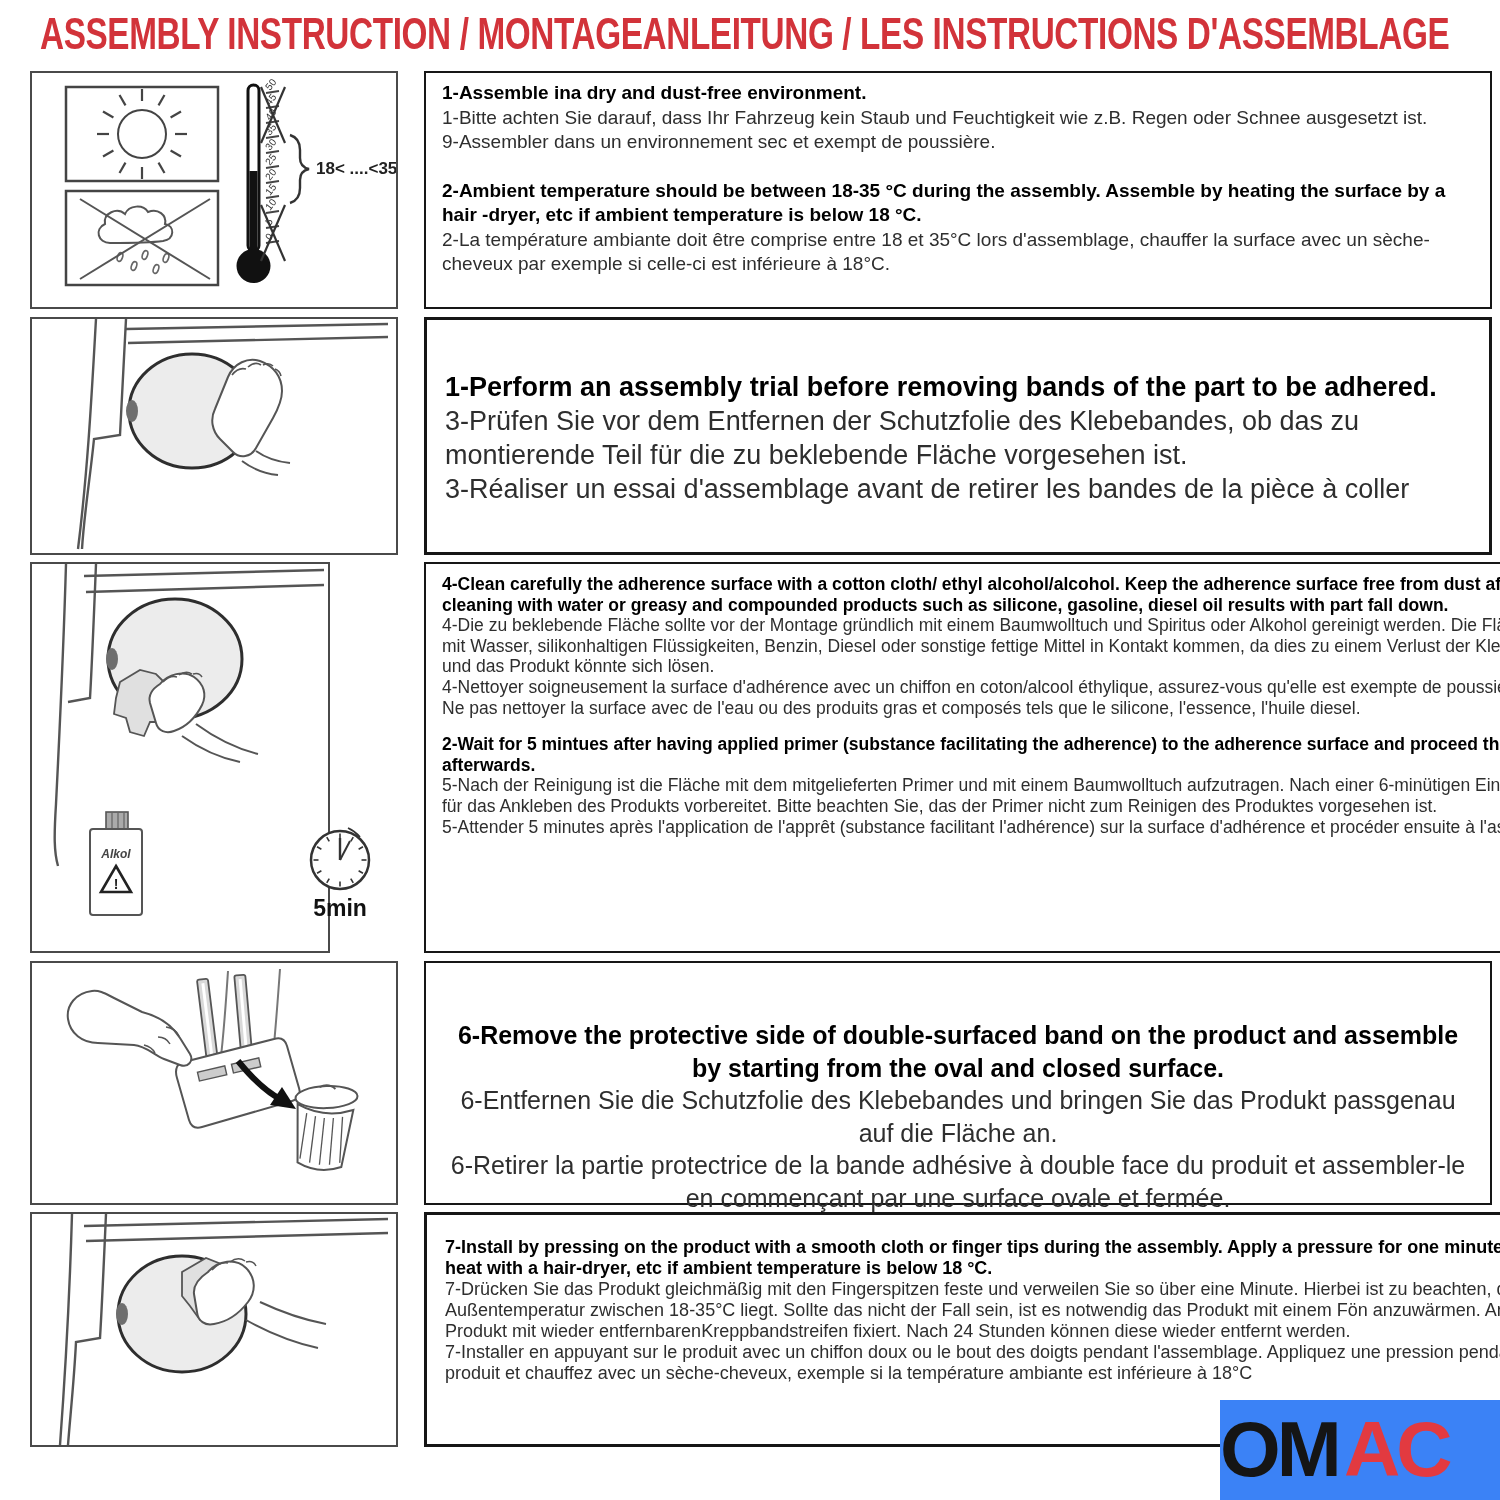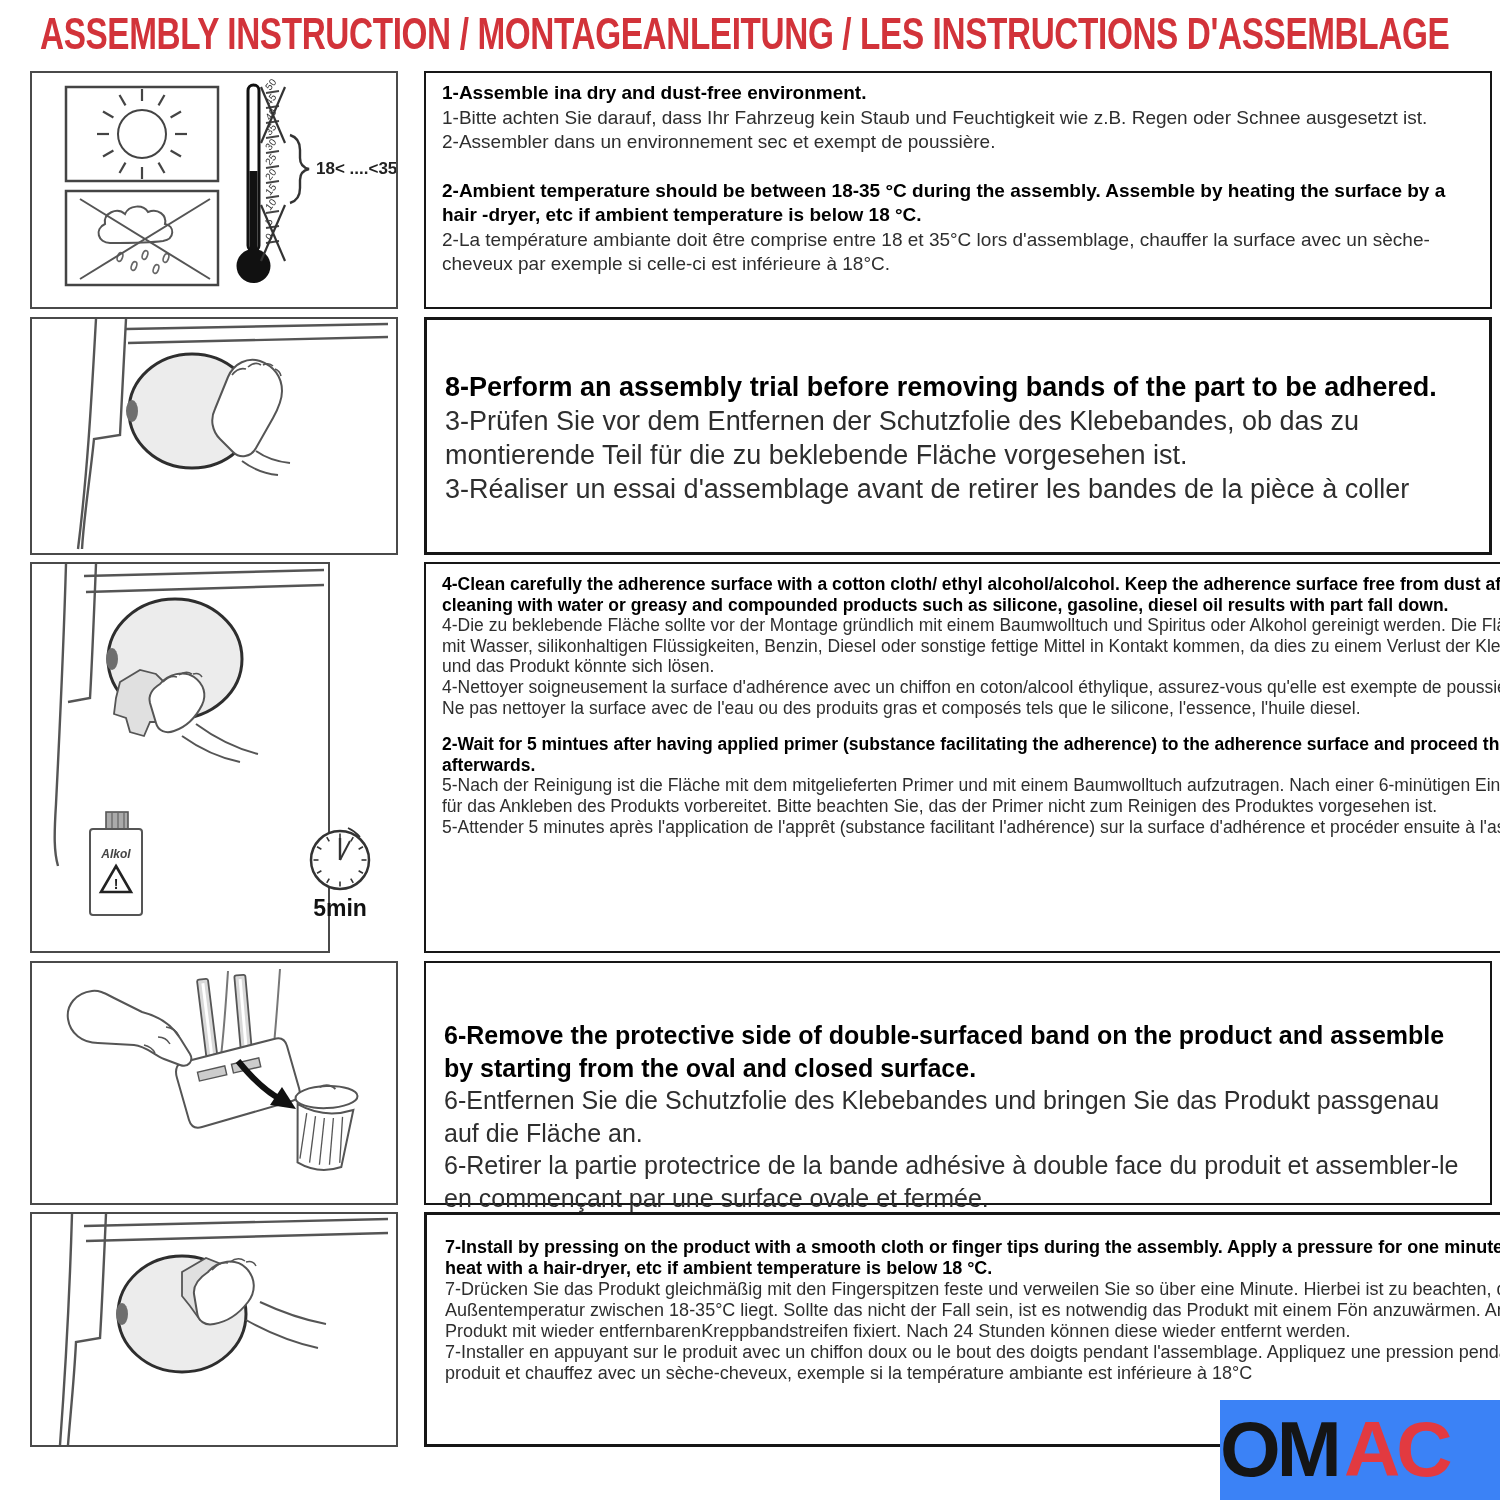--- a/index.html
+++ b/index.html
@@ -18,21 +18,21 @@
   .txt .en{font-weight:bold;color:#000;}
 
   
   .ill1{left:30px;top:71px;width:368px;height:238px;}
   .txt1{left:424px;top:71px;width:1068px;height:238px;padding:8px 16px;font-size:19px;line-height:24.5px;}
   .ill2{left:30px;top:317px;width:368px;height:238px;}
   .txt2{left:424px;top:317px;width:1068px;height:238px;border-width:3px;padding:50px 18px 0;font-size:27px;line-height:34px;}
   .ill3{left:30px;top:562px;width:300px;height:391px;}
   .txt3{left:424px;top:562px;width:1284px;height:391px;padding:10px 16px;font-size:17.5px;line-height:20.6px;}
   .ill4{left:30px;top:961px;width:368px;height:244px;}
-  .txt4{left:424px;top:961px;width:1068px;height:244px;padding:56px 18px 0;font-size:25px;line-height:32.5px;}
+  .txt4{left:424px;top:961px;width:1068px;height:244px;padding:56px 18px 0;font-size:25px;line-height:32.5px;text-align:center;}
   .ill5{left:30px;top:1212px;width:368px;height:235px;}
   .txt5{left:424px;top:1212px;width:1288px;height:235px;border-width:3px;padding:22px 18px 0;font-size:18px;line-height:21px;}
 
   .gap1{height:24px;} .gap3{height:16px;}
 
   
   .logo-patch{position:absolute;left:1220px;top:1400px;width:280px;height:100px;background:#3b82f6;}
   .logo-patch svg{display:block;margin-top:6px;}
 
   svg text{font-family:"Liberation Sans",sans-serif;}
@@ -115,21 +115,21 @@
           <line x1="253" y1="132" x2="229" y2="188"></line>
       </g>
       <path d="M258,62 q10,3 10,15 v8 q0,9 9,11 q-9,2 -9,11 v8 q0,12 -10,15" fill="none" stroke="#333" stroke-width="2.4"></path>
       <text x="284" y="101" font-size="17" font-weight="bold" fill="#222">18&lt; ....&lt;35 C</text>
     </g>
   </svg>
 </div>
 <div class="box txt txt1">
   <p class="en">1-Assemble ina dry and dust-free environment.</p>
   <p>1-Bitte achten Sie darauf, dass Ihr Fahrzeug kein Staub und Feuchtigkeit wie z.B. Regen oder Schnee ausgesetzt ist.</p>
-  <p>2-Assembler dans un environnement sec et exempt de poussière.</p>
+  <p>9-Assembler dans un environnement sec et exempt de poussière.</p>
   <div class="gap1"></div>
   <p class="en">2-Ambient temperature should be between 18-35 °C  during the assembly. Assemble by heating the surface by a hair -dryer, etc if ambient temperature is below 18 °C.</p>
   <p>2-La température ambiante doit être comprise entre 18 et 35°C lors d'assemblage, chauffer la surface avec un sèche-cheveux par exemple si celle-ci est inférieure à 18°C.</p>
 </div>
 
 <div class="box ill ill2">
   <svg width="364" height="234" viewBox="0 0 364 234">
     <g stroke="#555" fill="none" stroke-width="2.4">
       <path d="M94,10 L356,5"></path>
         <path d="M96,24 L356,18"></path>
@@ -139,21 +139,21 @@
     <ellipse cx="160" cy="92" rx="63" ry="57" fill="#ececec" stroke="#2e2e2e" stroke-width="3"></ellipse>
     <ellipse cx="100" cy="92" rx="6" ry="11" fill="#6e6e6e"></ellipse>
     <g>
       <path d="M196,58 c6,-14 20,-20 32,-16 c14,5 22,16 22,30 c0,10 -4,18 -9,27 l-17,30 c-5,9 -16,11 -23,4 l-13,-13 c-8,-8 -10,-20 -5,-30 z" fill="#fff" stroke="#555" stroke-width="2"></path>
       <path d="M200,56 q6,-8 14,-6 M216,48 q7,-6 13,-2 M231,46 q6,-3 10,1 M243,50 q5,2 6,7" fill="none" stroke="#555" stroke-width="1.6"></path>
       <path d="M224,132 q14,10 34,12 M210,142 q16,12 36,14" fill="none" stroke="#555" stroke-width="2"></path>
     </g>
   </svg>
 </div>
 <div class="box txt txt2">
-  <p class="en">8-Perform an assembly trial before removing bands of the part to be adhered.</p>
+  <p class="en">1-Perform an assembly trial before removing bands of the part to be adhered.</p>
   <p>3-Prüfen Sie vor dem Entfernen der Schutzfolie des Klebebandes, ob das zu montierende Teil für die zu beklebende Fläche vorgesehen ist.</p>
   <p>3-Réaliser un essai d'assemblage avant de retirer les bandes de la pièce à coller</p>
 </div>
 
 <div class="box ill ill3">
   <svg width="364" height="387" viewBox="0 0 364 387">
     <g stroke="#555" fill="none" stroke-width="2.4">
       <path d="M52,12 L292,6"></path>
         <path d="M54,28 L292,21"></path>
       <path d="M34,0 C32,70 28,160 24,240 C22,272 22,288 26,302"></path>

